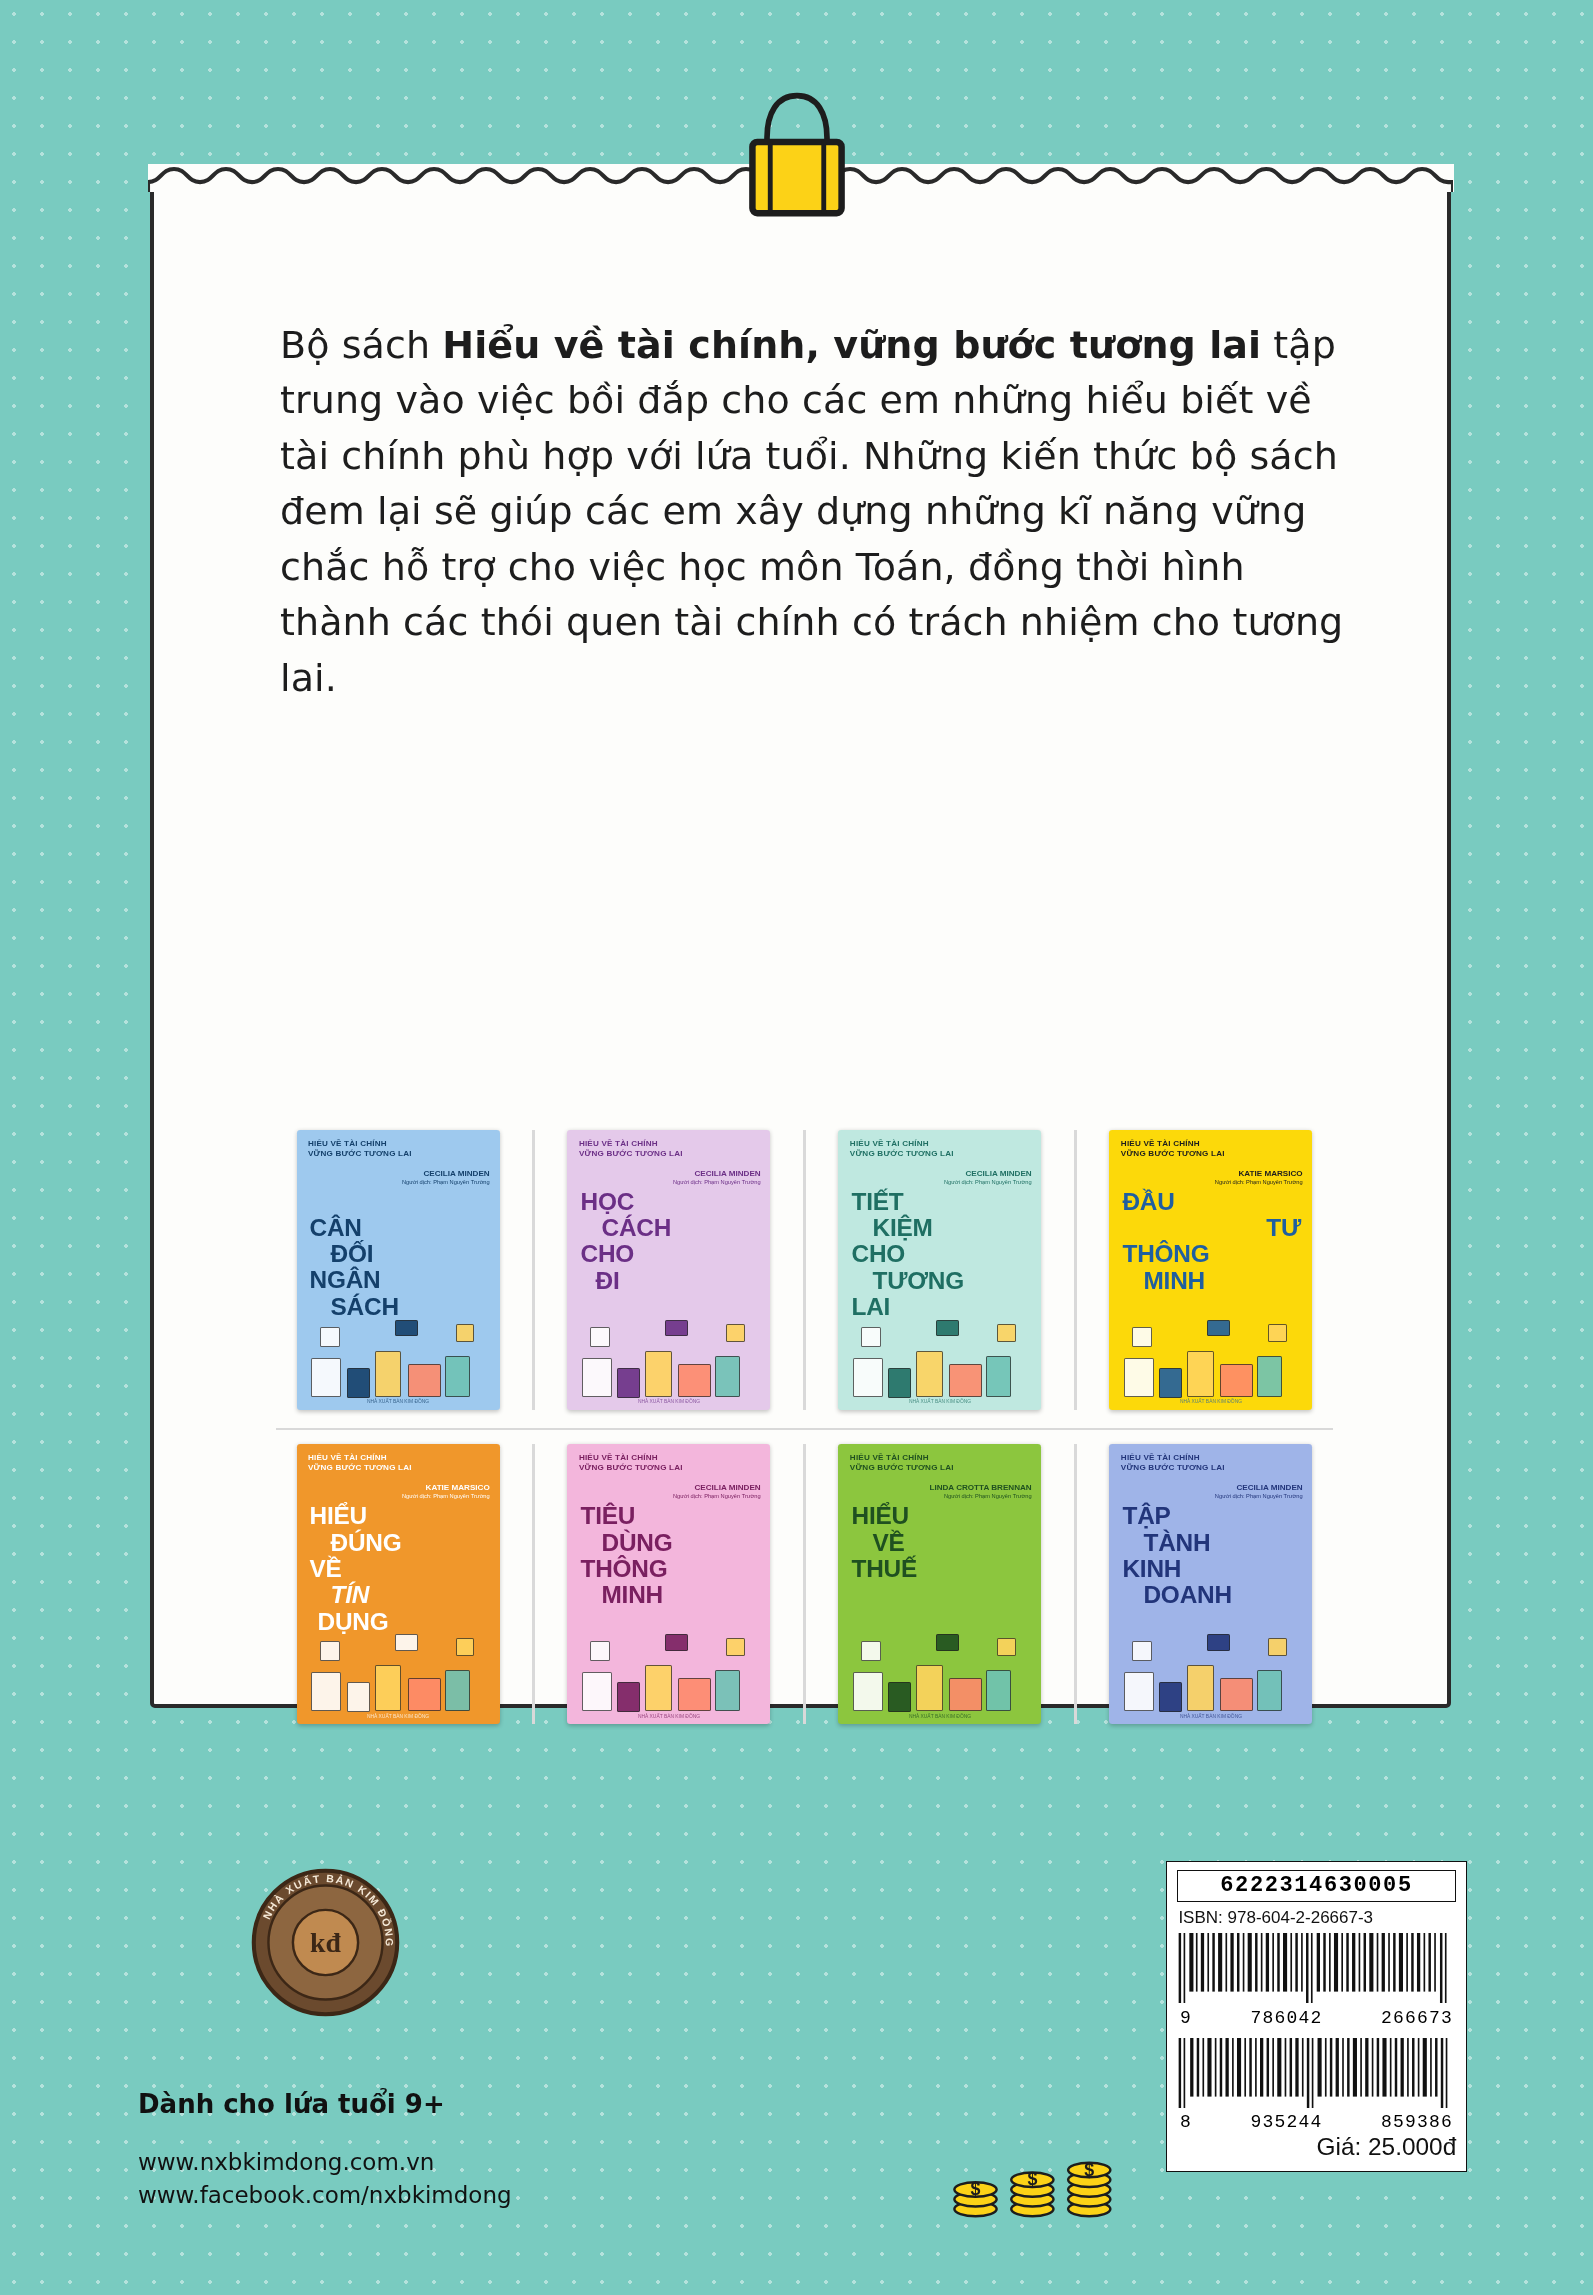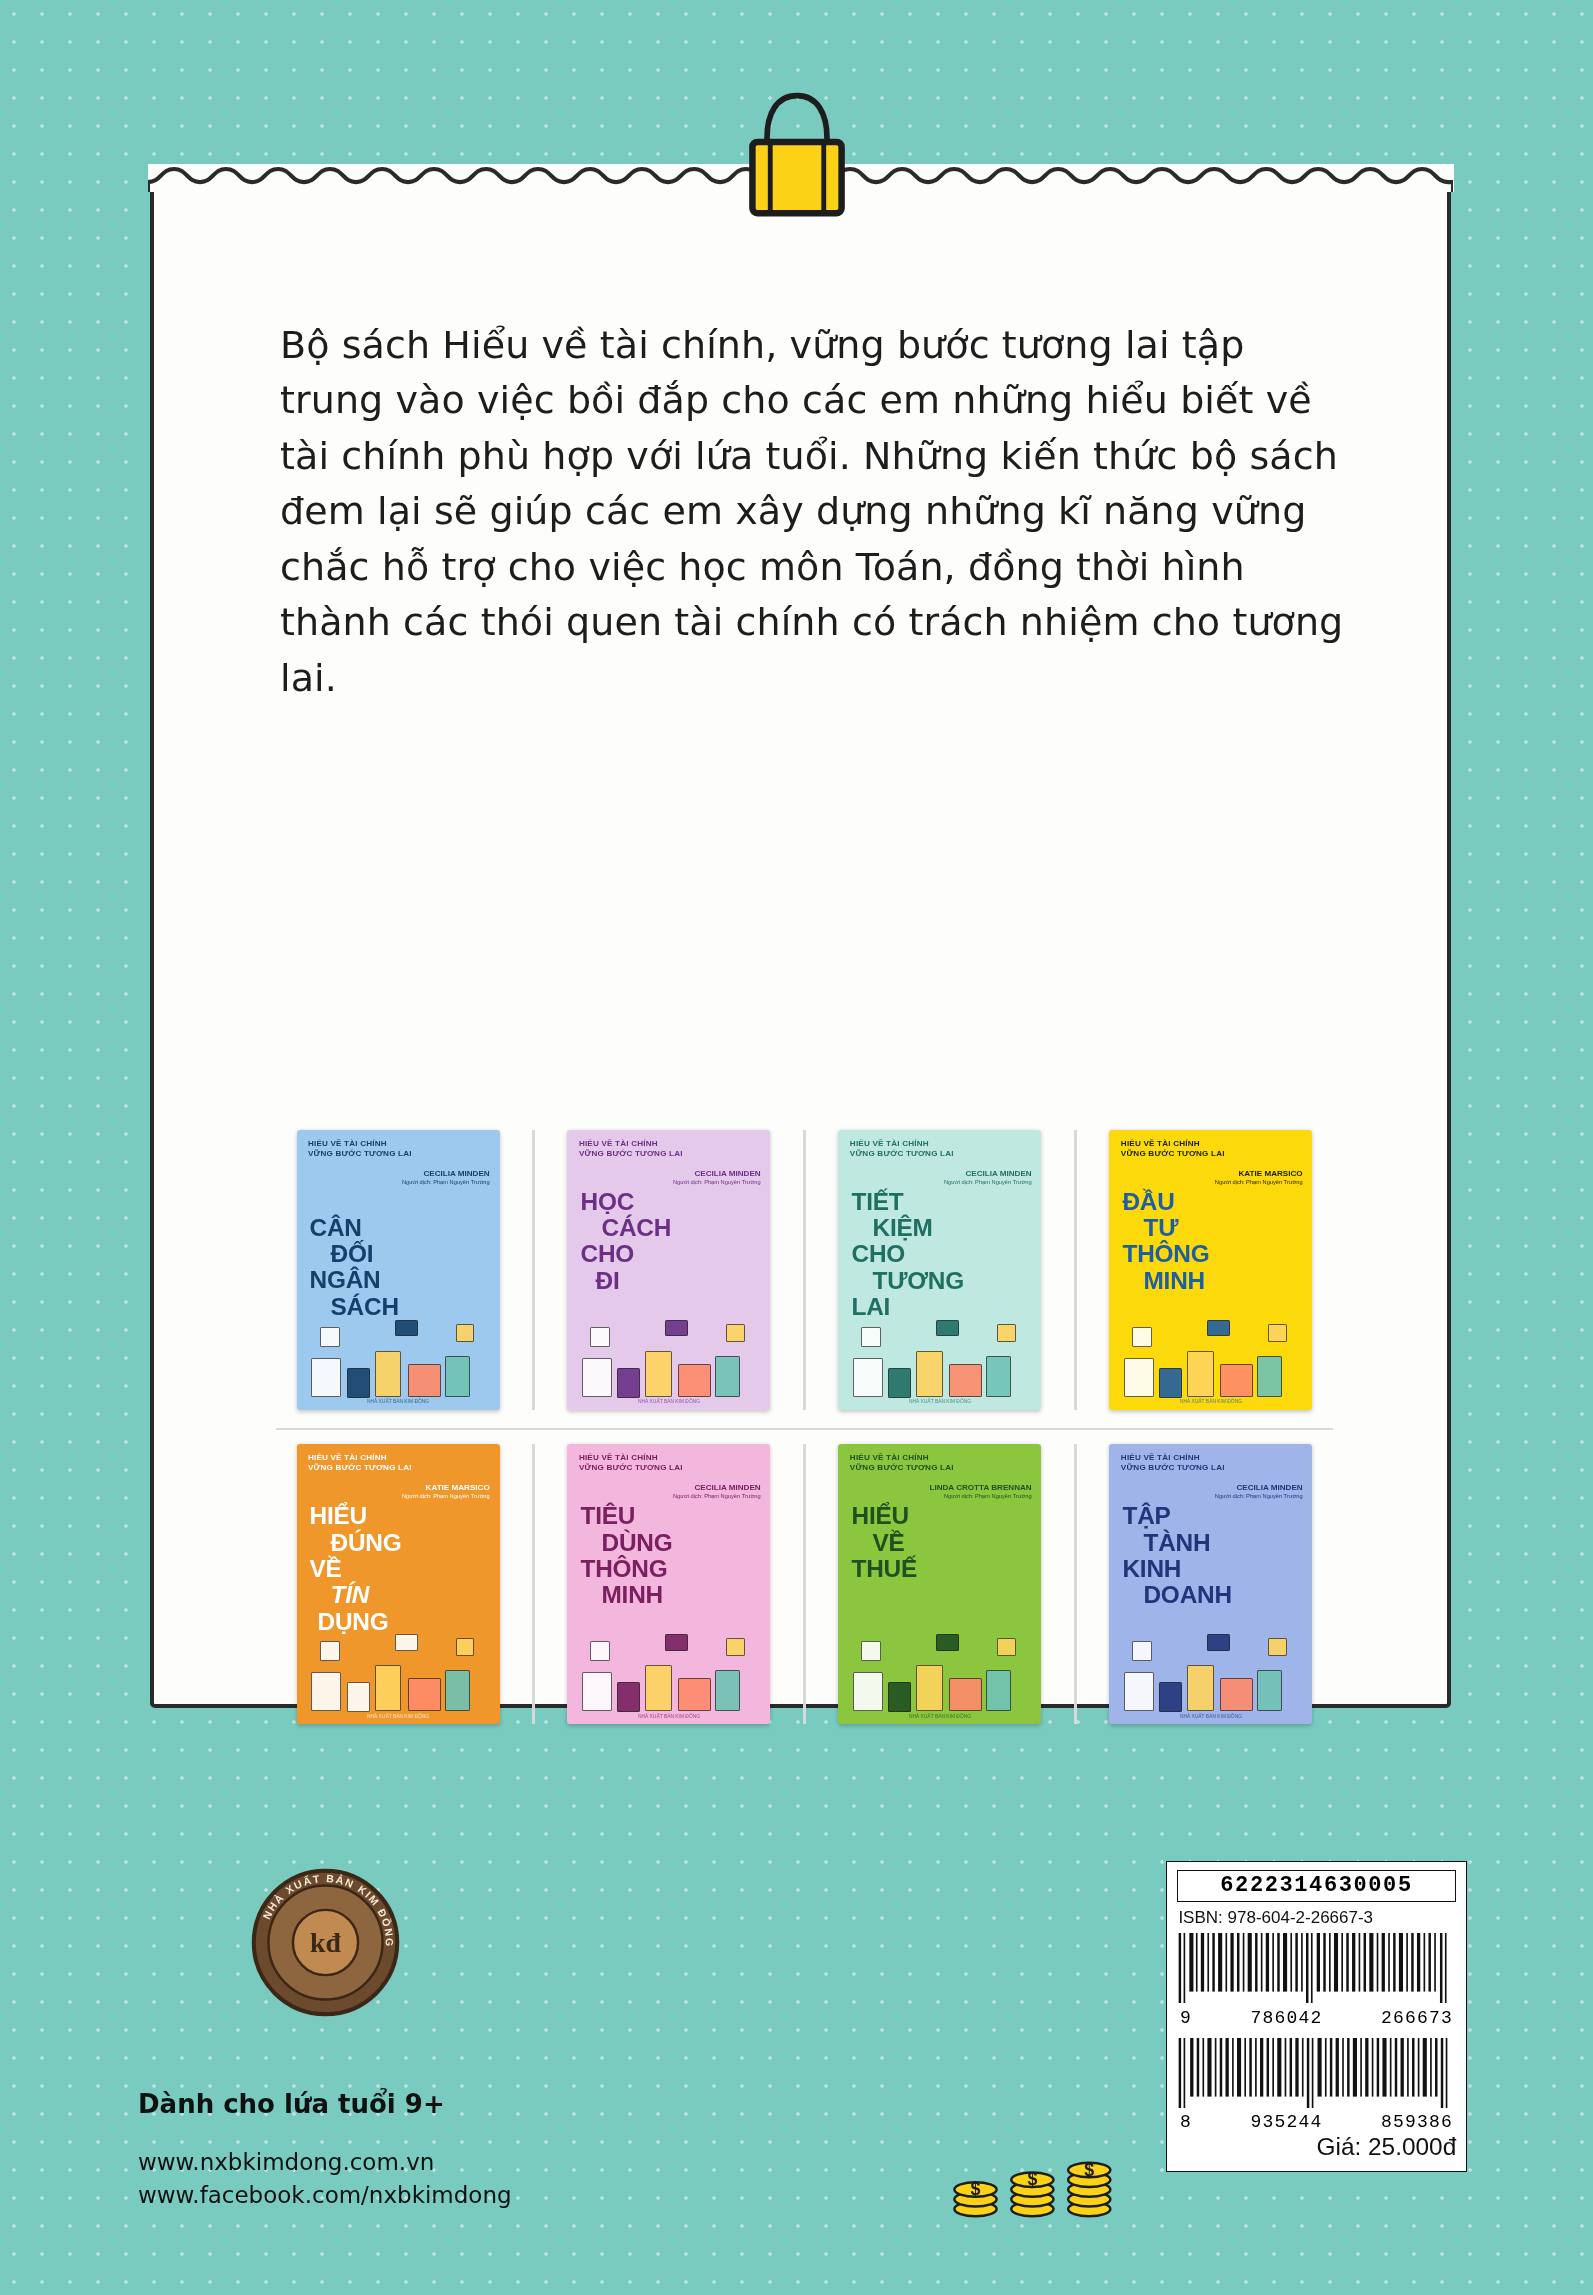--- a/index.html
+++ b/index.html
@@ -54,21 +54,21 @@
   
   .intro{
     position:absolute;
     left:130px;top:138px;
     width:1065px;
     font-size:38px;
     line-height:1.46;
     color:#1d1d1d;
     letter-spacing:0.1px;
   }
-  .intro b{font-weight:normal;}
+  .intro b{font-weight:bold;}
   .invite{
     position:absolute;
     left:130px;top:845px;
     font-size:34px;
     font-weight:bold;
     color:#1b1b1b;
   }
 
   
   .books{
@@ -279,21 +279,21 @@
       <div class="divider"></div>
       <div class="cell">
         <div class="cover" id="bk3" style="background: rgb(252, 217, 10);">
             <div class="series" style="color: rgb(29, 29, 29);">
               <span>HIỂU VỀ TÀI CHÍNH</span>
               <span>VỮNG BƯỚC TƯƠNG LAI</span>
             </div>
             <div class="author" style="color: rgb(29, 29, 29);">KATIE MARSICO<small>Người dịch: Phạm Nguyên Trường</small></div>
             <div class="title" style="color: rgb(31, 95, 160);">
               <span style="margin-left: 0px;">ĐẦU</span>
-              <span style="margin-left: 21px;">TƯ</span>
+              <span style="margin-left: 21px; text-align: right;">TƯ</span>
               <span style="margin-left: 0px;">THÔNG</span>
               <span style="margin-left: 21px;">MINH</span>
             </div>
             <div class="ill">
               <i style="left: 14.6px; top: 75px; width: 28px; height: 37px; background: rgb(255, 255, 255); border: 1.6px solid rgba(25, 25, 25, 0.75); opacity: 0.9;"></i>
               <i style="left: 50px; top: 85px; width: 21px; height: 28px; background: rgb(31, 95, 160); border: 1.6px solid rgba(25, 25, 25, 0.75); opacity: 0.9;"></i>
               <i style="left: 78px; top: 68px; width: 24.4px; height: 44px; background: rgb(255, 212, 94); border: 1.6px solid rgba(25, 25, 25, 0.75); opacity: 0.9;"></i>
               <i style="left: 111px; top: 81px; width: 31px; height: 31px; background: rgb(255, 138, 107); border: 1.6px solid rgba(25, 25, 25, 0.75); opacity: 0.9;"></i>
               <i style="left: 148px; top: 73px; width: 23px; height: 39px; background: rgb(111, 195, 181); border: 1.6px solid rgba(25, 25, 25, 0.75); opacity: 0.9;"></i>
               <i style="left: 23px; top: 44px; width: 18px; height: 18px; background: rgb(255, 255, 255); border: 1.6px solid rgba(25, 25, 25, 0.75); opacity: 0.9;"></i>

